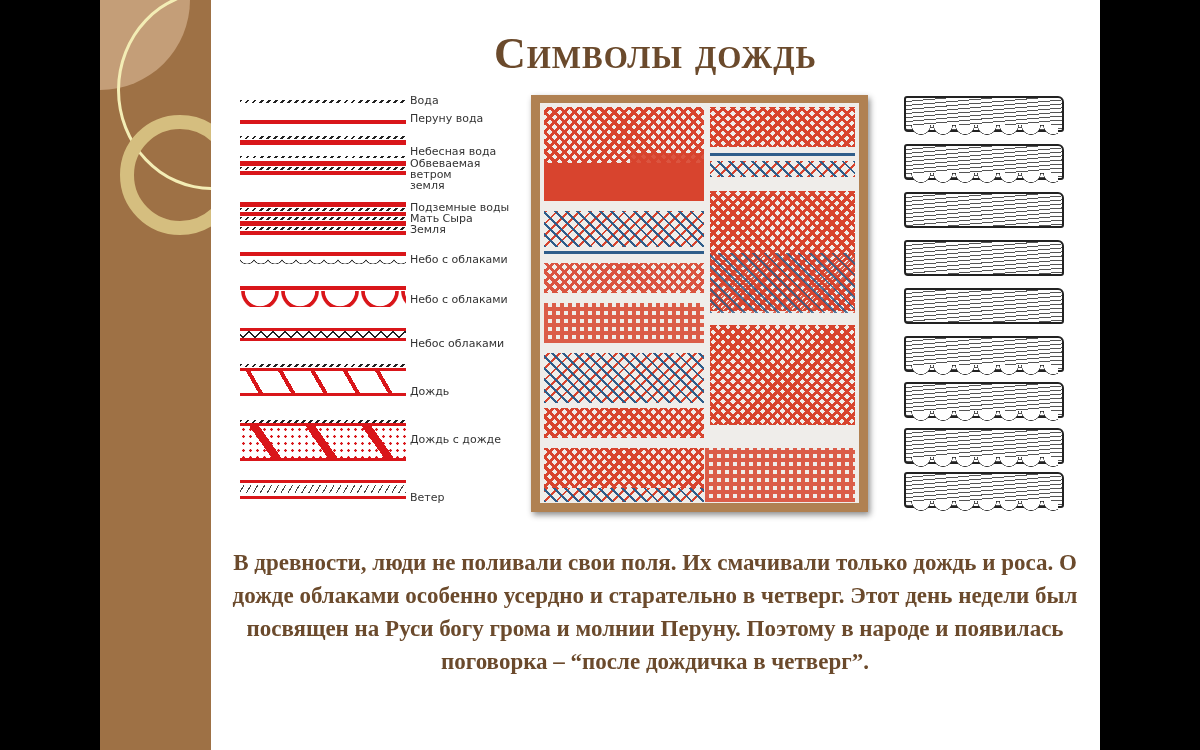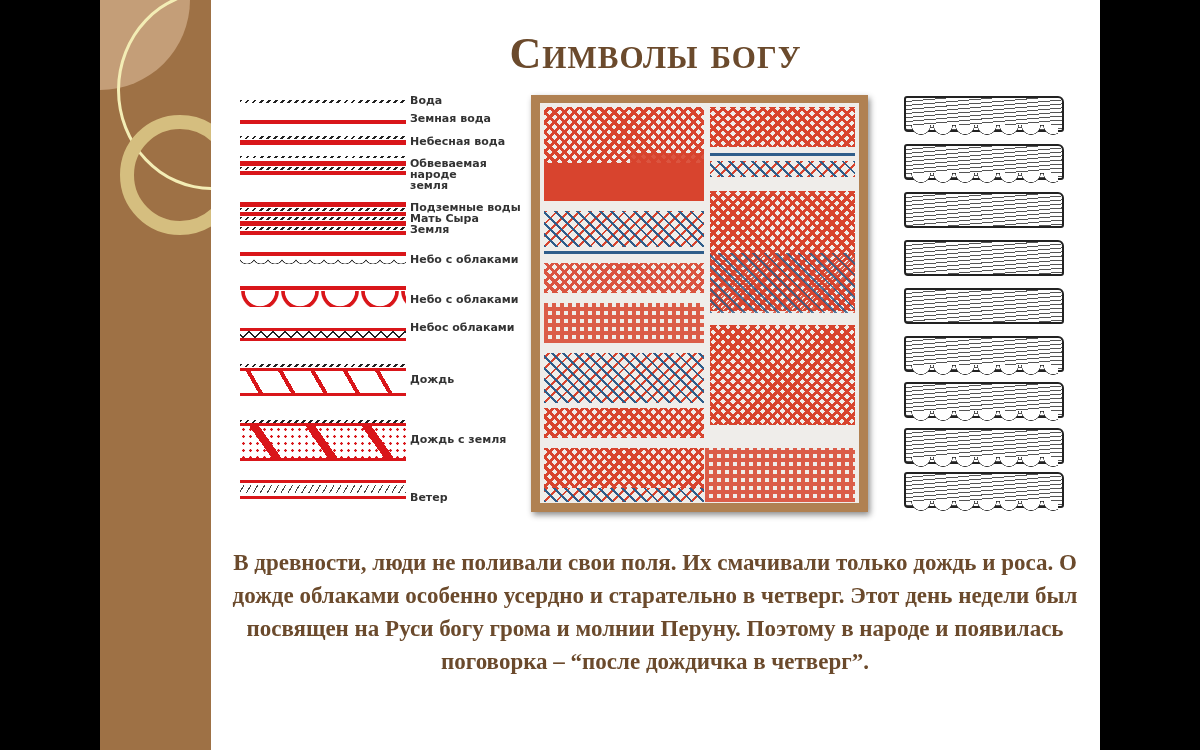--- a/index.html
+++ b/index.html
@@ -7,21 +7,21 @@
   .slide { position:absolute; left:100px; top:0; width:1000px; height:750px; background:#fff; overflow:hidden; }
   .strip { position:absolute; left:0; top:0; width:111px; height:750px; background:#9E7145; overflow:hidden; }
   .strip .leaf { position:absolute; left:0; top:0; width:90px; height:90px; background:#C49E78; border-bottom-right-radius:90px; }
   .strip .ring-thin { position:absolute; left:17px; top:-10px; width:190px; height:200px; border:3px solid #F3EDB5; border-radius:50%; box-sizing:border-box; }
   .strip .ring-thick { position:absolute; left:20px; top:115px; width:120px; height:120px; border:14px solid #D5BE7F; border-radius:50%; box-sizing:border-box; }
   .title { position:absolute; left:211px; width:889px; top:28px; text-align:center; font-size:44px; font-weight:bold; color:#6B4A2C; letter-spacing:1px; font-variant:small-caps; }
   
   .symbols { position:absolute; left:236px; top:92px; width:290px; }
   .sym-row { position:absolute; left:0; width:290px; }
   .sym-art { position:absolute; left:4px; width:166px; }
-  .sym-label { position:absolute; left:174px; font-family:"DejaVu Sans", sans-serif; font-size:11px; line-height:11px; color:#333; font-weight:bold; white-space:pre-line; }
+  .sym-label { position:absolute; left:174px; font-family:"DejaVu Sans", sans-serif; font-size:11px; line-height:11px; color:#333; font-weight:normal; white-space:pre-line; }
   .red { background:#D9161A; }
   .zig { background: repeating-linear-gradient(135deg, #222 0 2px, transparent 2px 5px); }
   
   .embroidery { position:absolute; left:531px; top:95px; width:337px; height:417px; background:#B08152; box-shadow:2px 3px 6px rgba(0,0,0,.45); }
   .emb-inner { position:absolute; left:9px; top:8px; right:9px; bottom:9px; background:#EFEDEA; overflow:hidden; }
   .band { position:absolute; }
   .grid-red { background: repeating-linear-gradient(45deg, #D8442E 0 3px, transparent 3px 7px), repeating-linear-gradient(-45deg, #D8442E 0 3px, transparent 3px 7px); }
   .grid-blue { background: repeating-linear-gradient(45deg, #2F5D8A 0 2px, transparent 2px 8px), repeating-linear-gradient(-45deg, #D8442E 0 2px, transparent 2px 8px); }
   .solid-red { background:#D8442E; }
   .check-red { background: repeating-linear-gradient(90deg, #D8442E 0 4px, transparent 4px 8px), repeating-linear-gradient(0deg, #D8442E 0 4px, transparent 4px 8px); opacity:.85; }
@@ -37,43 +37,43 @@
 <body>
 
 <div class="slide">
   <div class="strip">
     <div class="leaf"></div>
     <div class="ring-thin"></div>
     <div class="ring-thick"></div>
   </div>
 </div>
 
-<div class="title">Символы богу</div>
+<div class="title">Символы дождь</div>
 
 <div class="symbols">
   <div class="sym-row" style="top:0">
     <div class="sym-art zig" style="top:8px;height:3px"></div>
     <div class="sym-label" style="top:3px">Вода</div>
   </div>
   <div class="sym-row" style="top:18px">
     <div class="sym-art red" style="top:10px;height:4px"></div>
-    <div class="sym-label" style="top:3px">Земная вода</div>
+    <div class="sym-label" style="top:3px">Перуну вода</div>
   </div>
   <div class="sym-row" style="top:36px">
     <div class="sym-art zig" style="top:8px;height:3px"></div>
     <div class="sym-art red" style="top:12px;height:5px"></div>
-    <div class="sym-label" style="top:8px">Небесная вода</div>
+    <div class="sym-label" style="top:18px">Небесная вода</div>
   </div>
   <div class="sym-row" style="top:58px">
     <div class="sym-art zig" style="top:6px;height:2px"></div>
     <div class="sym-art red" style="top:11px;height:5px"></div>
     <div class="sym-art zig" style="top:17px;height:3px"></div>
     <div class="sym-art red" style="top:21px;height:4px"></div>
     <div class="sym-label" style="top:8px">Обвеваемая
-народе
+ветром
 земля</div>
   </div>
   <div class="sym-row" style="top:102px">
     <div class="sym-art red" style="top:8px;height:5px"></div>
     <div class="sym-art zig" style="top:14px;height:3px"></div>
     <div class="sym-art red" style="top:18px;height:4px"></div>
     <div class="sym-art zig" style="top:23px;height:3px"></div>
     <div class="sym-art red" style="top:27px;height:5px"></div>
     <div class="sym-art zig" style="top:33px;height:3px"></div>
     <div class="sym-art red" style="top:37px;height:4px"></div>
@@ -88,35 +88,35 @@
   </div>
   <div class="sym-row" style="top:190px">
     <div class="sym-art red" style="top:4px;height:4px"></div>
     <div class="sym-art" style="top:9px;height:16px;background:radial-gradient(circle at 50% 0,transparent 55%,#D9161A 58%,#D9161A 68%,transparent 72%) 0 0/40px 18px repeat-x"></div>
     <div class="sym-label" style="top:12px">Небо с облаками</div>
   </div>
   <div class="sym-row" style="top:230px">
     <div class="sym-art red" style="top:6px;height:3px"></div>
     <div class="sym-art" style="top:9px;height:7px;background:linear-gradient(135deg,transparent 45%,#222 46%,#222 54%,transparent 55%) 0 0/12px 7px repeat-x,linear-gradient(45deg,transparent 45%,#222 46%,#222 54%,transparent 55%) 6px 0/12px 7px repeat-x"></div>
     <div class="sym-art red" style="top:16px;height:3px"></div>
-    <div class="sym-label" style="top:0">Небос облаками</div>
+    <div class="sym-label" style="top:16px">Небос облаками</div>
   </div>
   <div class="sym-row" style="top:268px">
     <div class="sym-art zig" style="top:4px;height:3px"></div>
     <div class="sym-art red" style="top:8px;height:3px"></div>
     <div class="sym-art" style="top:11px;height:22px;background:repeating-linear-gradient(60deg,transparent 0 16px,#D9161A 16px 20px,transparent 20px 28px)"></div>
     <div class="sym-art red" style="top:33px;height:3px"></div>
-    <div class="sym-label" style="top:14px">Дождь</div>
+    <div class="sym-label" style="top:26px">Дождь</div>
   </div>
   <div class="sym-row" style="top:326px">
     <div class="sym-art zig" style="top:2px;height:3px"></div>
     <div class="sym-art red" style="top:5px;height:3px"></div>
     <div class="sym-art" style="top:8px;height:32px;background:repeating-linear-gradient(55deg,transparent 0 26px,#D9161A 26px 34px,transparent 34px 46px),radial-gradient(#d9161a 1px,transparent 1.5px) 0 0/7px 7px"></div>
     <div class="sym-art red" style="top:40px;height:3px"></div>
-    <div class="sym-label" style="top:16px">Дождь с земля</div>
+    <div class="sym-label" style="top:16px">Дождь с дожде</div>
   </div>
   <div class="sym-row" style="top:384px">
     <div class="sym-art red" style="top:4px;height:3px"></div>
     <div class="sym-art" style="top:9px;height:8px;background:repeating-linear-gradient(120deg,transparent 0 3px,#444 3px 4px,transparent 4px 6px)"></div>
     <div class="sym-art red" style="top:20px;height:3px"></div>
     <div class="sym-label" style="top:16px">Ветер</div>
   </div>
 </div>
 
 <div class="embroidery">

